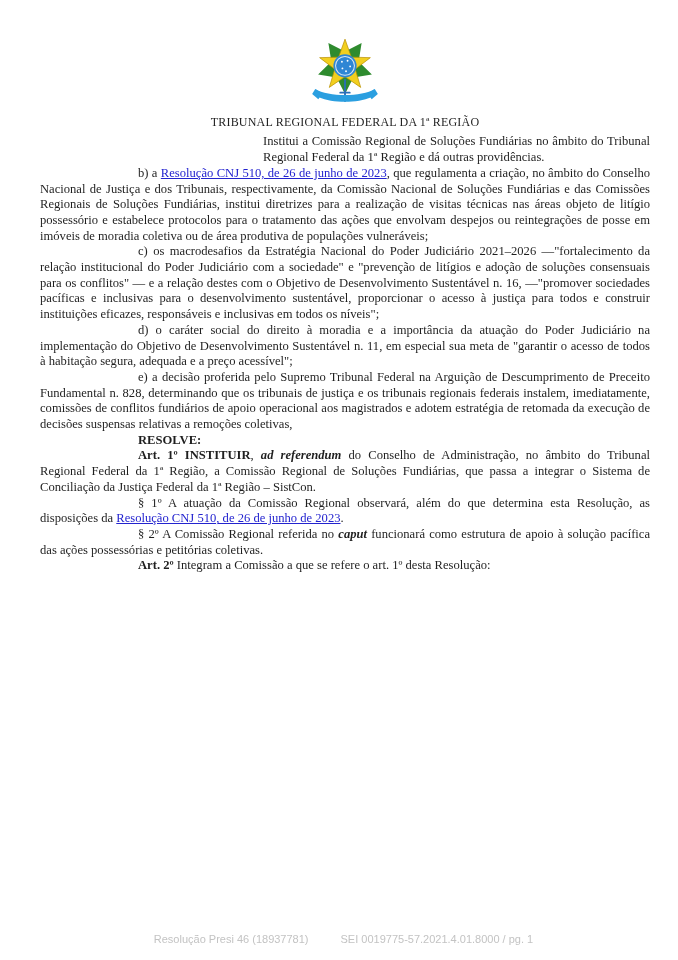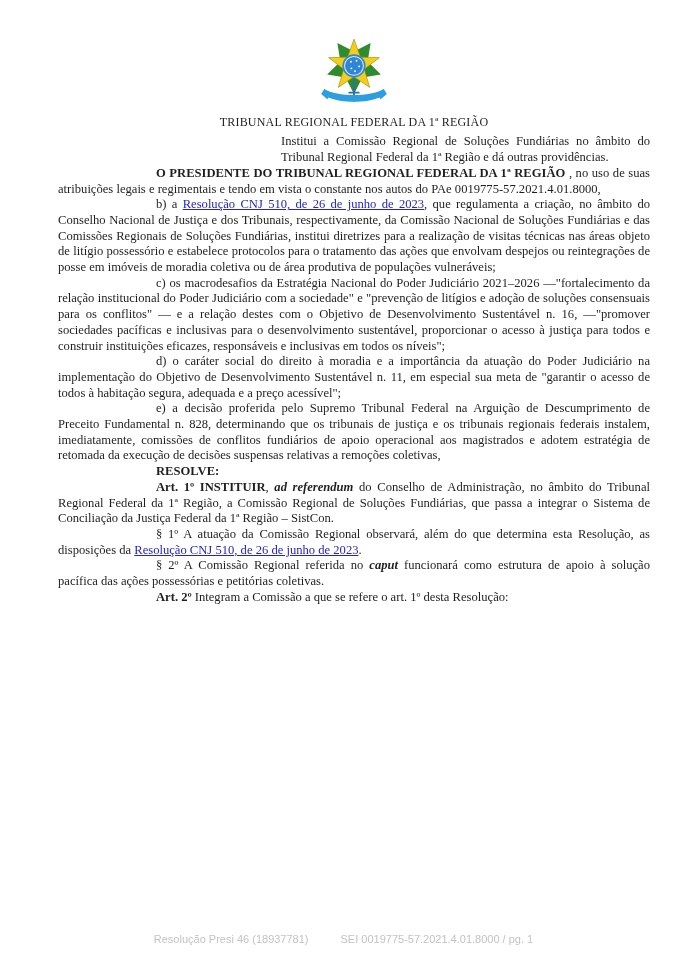--- a/index.html
+++ b/index.html
@@ -10,21 +10,21 @@
     --emblem-blue:#2f86d4;
     --emblem-ribbon:#2b9fe0;
     --ink:#1f1f1f;
   }
   html,body{margin:0;padding:0;background:#ffffff;}
   .page{
     position:relative;
     width:678px;height:960px;
     margin:0 auto;
     box-sizing:border-box;
-    padding:34px 28px 0 58px;
+    padding:34px 28px 0 40px;
     background:#ffffff;
     font-family:"Liberation Serif", serif;
     color:var(--ink);
     font-size:12.6px;
     line-height:15.7px;
     overflow:hidden;
   }
   .header{text-align:center;}
   .coat{display:inline-block;}
   .court-name{
@@ -86,21 +86,20 @@
       <circle cx="40.5" cy="26" r="0.9" fill="#ffffff"></circle>
       <circle cx="43" cy="31.5" r="0.9" fill="#ffffff"></circle>
       <circle cx="35.5" cy="33.5" r="0.9" fill="#ffffff"></circle>
       <circle cx="39" cy="36.2" r="0.9" fill="#ffffff"></circle>
     </svg>
     <div class="court-name">TRIBUNAL REGIONAL FEDERAL DA 1ª REGIÃO</div>
   </div>
 
   <div class="epigraph">Institui a Comissão Regional de Soluções Fundiárias no âmbito do Tribunal Regional Federal da 1ª Região e dá outras providências.</div>
 
-  <p class="para preamble"><span class="b">O PRESIDENTE DO TRIBUNAL REGIONAL FEDERAL DA 1ª REGIÃO</span><span class=""> , no uso de suas atribuições legais e regimentais e tendo em vista o constante nos autos do PAe 0019775-57.2021.4.01.8000,</span></p>
 
 
   <p class="para item"><span class="">b) a </span><a href="#" class="doc-link">Resolução CNJ 510, de 26 de junho de 2023</a><span class="">, que regulamenta a criação, no âmbito do Conselho Nacional de Justiça e dos Tribunais, respectivamente, da Comissão Nacional de Soluções Fundiárias e das Comissões Regionais de Soluções Fundiárias, institui diretrizes para a realização de visitas técnicas nas áreas objeto de litígio possessório e estabelece protocolos para o tratamento das ações que envolvam despejos ou reintegrações de posse em imóveis de moradia coletiva ou de área produtiva de populações vulneráveis;</span></p>
   <p class="para item"><span class="">c)  os macrodesafios da Estratégia Nacional do Poder Judiciário 2021–2026 —"fortalecimento da relação institucional do Poder Judiciário com a sociedade" e "prevenção de litígios e adoção de soluções consensuais para os conflitos" — e a relação destes com o Objetivo de Desenvolvimento Sustentável n. 16, —"promover sociedades pacíficas e inclusivas para o desenvolvimento sustentável, proporcionar o acesso à justiça para todos e construir instituições eficazes, responsáveis e inclusivas em todos os níveis";</span></p>
   <p class="para item"><span class="">d) o caráter social do direito à moradia e a importância da atuação do Poder Judiciário na implementação do Objetivo de Desenvolvimento Sustentável n. 11, em especial sua meta de "garantir o acesso de todos à habitação segura, adequada e a preço acessível";</span></p>
   <p class="para item"><span class="">e) a decisão proferida pelo Supremo Tribunal Federal na Arguição de Descumprimento de Preceito Fundamental n. 828, determinando que os tribunais de justiça e os tribunais regionais federais instalem, imediatamente, comissões de conflitos fundiários de apoio operacional aos magistrados e adotem estratégia de retomada da execução de decisões suspensas relativas a remoções coletivas,</span></p>
 
   <p class="para heading h-resolve">RESOLVE:</p>
 
   <p class="para art1"><span class="b">Art. 1º INSTITUIR</span><span class="">, </span><span class="i">ad referendum</span><span class=""> do Conselho de Administração, no âmbito do Tribunal Regional Federal da 1ª Região, a Comissão Regional de Soluções Fundiárias, que passa a integrar o Sistema de Conciliação da Justiça Federal da 1ª Região – SistCon.</span></p>

